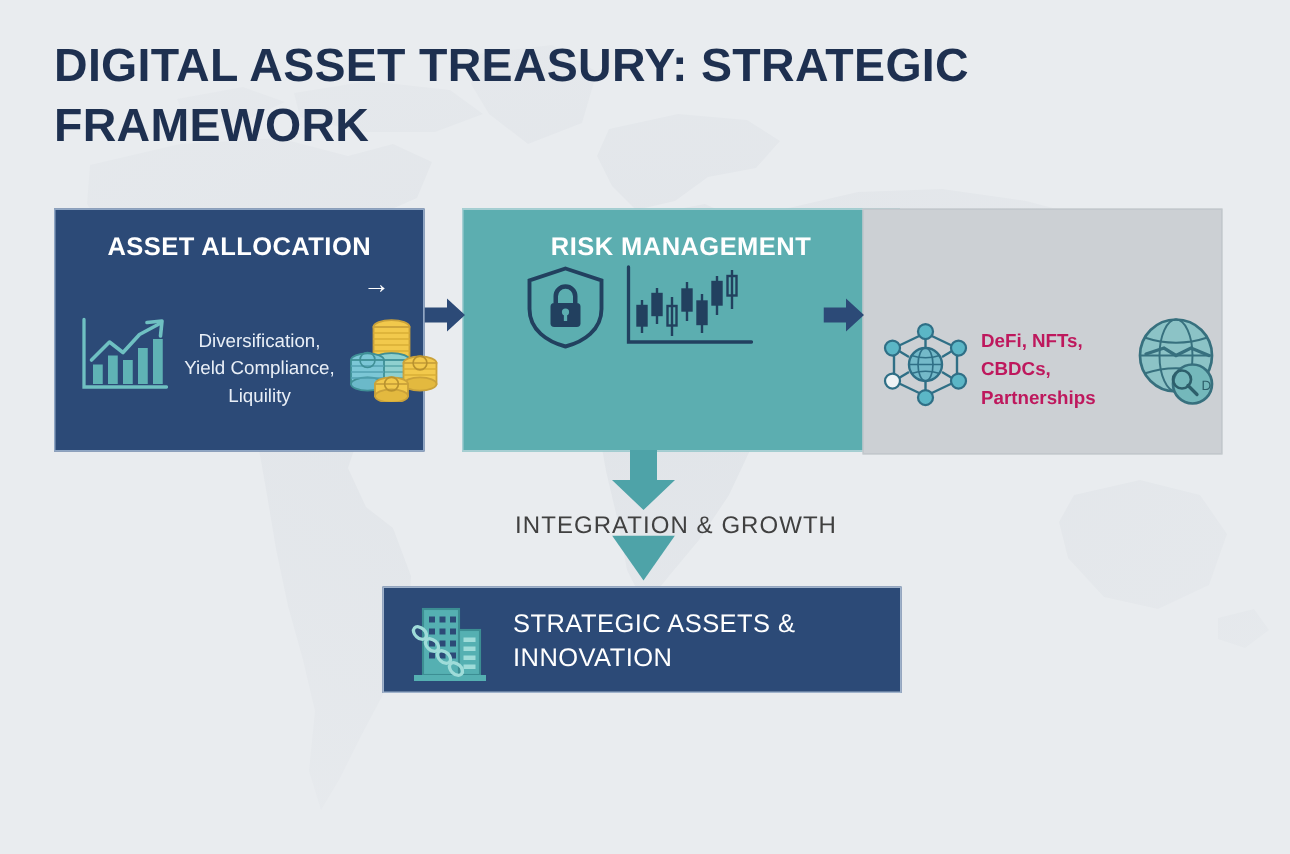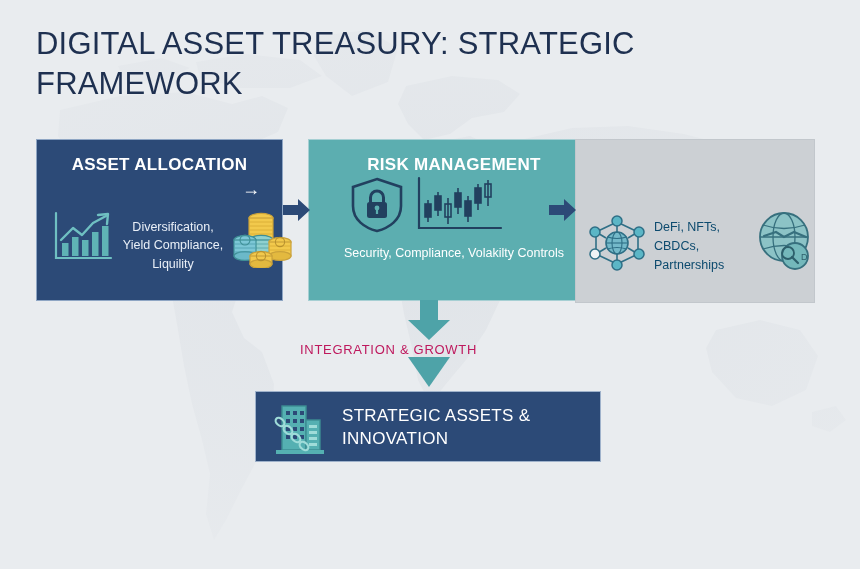--- a/index.html
+++ b/index.html
@@ -28,21 +28,21 @@
   }
 
   .stage { position:absolute; inset:0; z-index:2; }
 
   
   .title {
     position:absolute;
     left:36px; top:24px;
     width:660px;
     font-size:31px;
-    font-weight:normal;
+    font-weight:bold;
     line-height:1.28;
     letter-spacing:0.2px;
     color:#1e3050;
     text-transform:uppercase;
   }
 
   
   .card { position:absolute; }
 
   .card-asset {
@@ -76,21 +76,21 @@
   .asset-inner-text {
     position:absolute; left:84px; top:78px; width:104px;
     font-size:12.5px; line-height:1.46; color:#e9eff7; text-align:center;
   }
   .risk-inner-text {
     position:absolute; left:26px; right:26px; top:104px;
     font-size:12.5px; line-height:1.46; color:#ffffff; text-align:center;
   }
   .eco-inner-text {
     position:absolute; left:78px; top:78px; width:112px;
-    font-size:12.5px; line-height:1.5; color:#0c4a6e; text-align:left;
+    font-size:12.5px; line-height:1.5; color:#be185d; text-align:left;font-weight:bold;
   }
 
   .inline-arrow {
     position:absolute; right:22px; top:40px;
     color:#ffffff; font-size:18px; line-height:1;
   }
 
   
   .icon-slot { position:absolute; }
   .asset-chart { left:14px; top:70px; width:64px; height:54px; }
@@ -105,24 +105,24 @@
   .conn-1 { left:283px; top:196px; width:27px; height:28px; }
   .conn-2 { left:549px; top:196px; width:27px; height:28px; }
 
   
   .down-arrow-top { position:absolute; left:404px; top:300px; width:50px; height:40px; }
   .down-arrow-bot { position:absolute; left:404px; top:357px; width:50px; height:38px; }
 
   .integration-label {
     position:absolute;
     left:300px; top:342px; width:258px;
-    text-align:left;
-    font-size:13px;
+    text-align:right;
+    font-size:16px;
     letter-spacing:0.7px;
-    color:#be185d;
+    color:#404040;
   }
 
   
   .strategic-bar {
     position:absolute;
     left:255px; top:391px; width:346px; height:71px;
     background:#2c4a77;
     border:1px solid #9fb2cb;
   }
   .strategic-icon { position:absolute; left:14px; top:8px; width:58px; height:56px; }
@@ -267,21 +267,20 @@
           <line x1="53" y1="20" x2="53" y2="46"></line>
             <rect x="50" y="25" width="6" height="15" fill="#22405f"></rect>
           <line x1="63" y1="8" x2="63" y2="34"></line>
             <rect x="60" y="12" width="6" height="15" fill="#22405f"></rect>
           <line x1="73" y1="4" x2="73" y2="30"></line>
             <rect x="70" y="8" width="6" height="13" fill="none"></rect>
         </g>
       </svg>
     </div>
 
-    <div class="risk-inner-text">Security, Compliance, Volakilty Controls</div>
   </div>
 
   <div class="connector conn-2">
     <svg viewBox="0 0 27 28" width="27" height="28">
       <path d="M0 9 L15 9 L15 3 L27 14 L15 25 L15 19 L0 19 Z" fill="#2c4a77"></path>
     </svg>
   </div>
 
   <div class="card card-eco">
 

